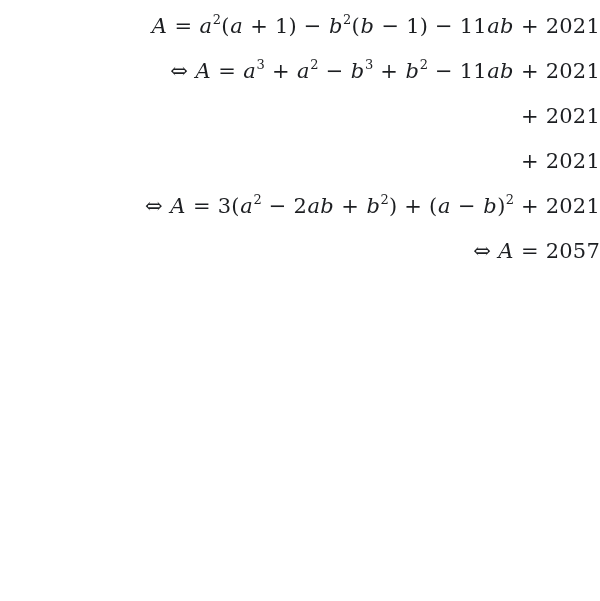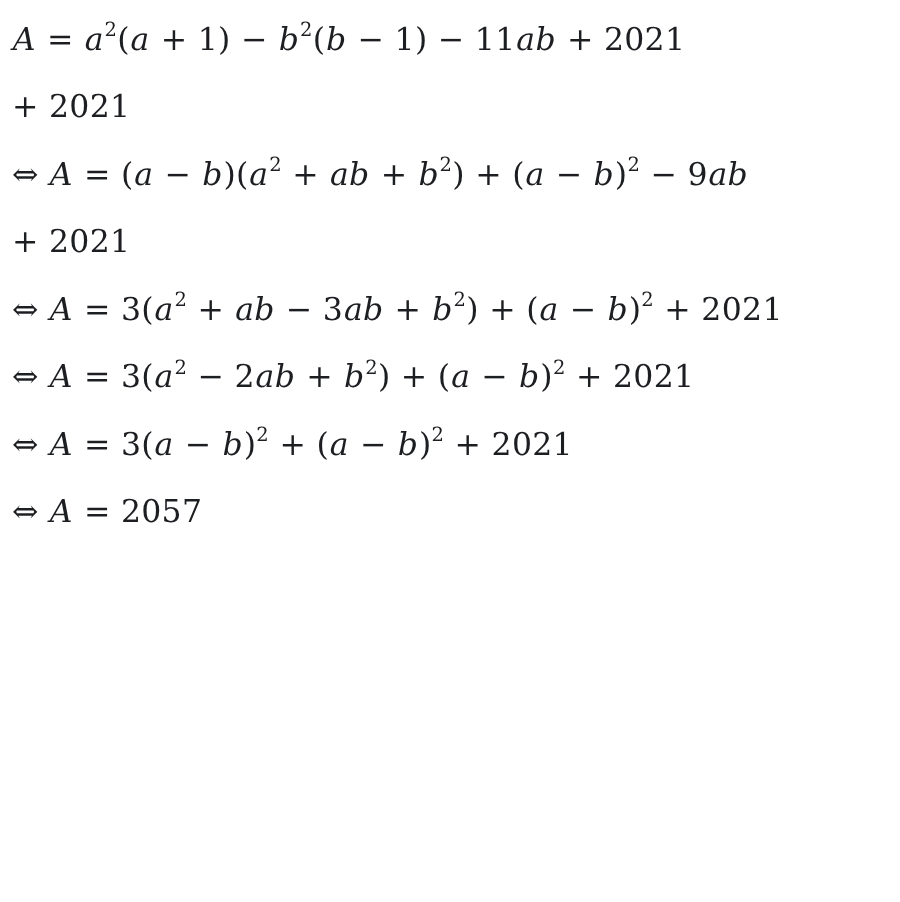--- a/index.html
+++ b/index.html
@@ -10,20 +10,21 @@
     margin:0;
     padding:0;
     background:var(--bg-color);
   }
   .page{
     width:600px;
     height:486px;
     box-sizing:border-box;
     background:var(--bg-color);
     overflow:hidden;
+    text-align:right;
   }
   .eq-list{
     padding:10px 0 0 8px;
   }
   .eq-line{
     font-family:"DejaVu Serif","Liberation Serif",serif;
     font-size:21px;
     line-height:32px;
     margin-bottom:13px;
     color:var(--text-color);
@@ -41,21 +42,19 @@
     top:-0.1em;
     font-style:normal;
   }
 </style>
 </head>
 <body>
 
 <div class="page">
   <div class="eq-list" id="equation-list">
       <div class="eq-line"><i>A</i> = <i>a</i><sup>2</sup>(<i>a</i> + 1) − <i>b</i><sup>2</sup>(<i>b</i> − 1) − 11<i>ab</i> + 2021</div>
+      <div class="eq-line">⇔ <i>A</i> = <i>a</i><sup>3</sup> + <i>a</i><sup>2</sup> − <i>b</i><sup>3</sup> + <i>b</i><sup>2</sup> − 11<i>ab</i> + 2021</div>
       <div class="eq-line">+ 2021</div>
-      <div class="eq-line">⇔ <i>A</i> = (<i>a</i> − <i>b</i>)(<i>a</i><sup>2</sup> + <i>ab</i> + <i>b</i><sup>2</sup>) + (<i>a</i> − <i>b</i>)<sup>2</sup> − 9<i>ab</i></div>
       <div class="eq-line">+ 2021</div>
-      <div class="eq-line">⇔ <i>A</i> = 3(<i>a</i><sup>2</sup> + <i>ab</i> − 3<i>ab</i> + <i>b</i><sup>2</sup>) + (<i>a</i> − <i>b</i>)<sup>2</sup> + 2021</div>
       <div class="eq-line">⇔ <i>A</i> = 3(<i>a</i><sup>2</sup> − 2<i>ab</i> + <i>b</i><sup>2</sup>) + (<i>a</i> − <i>b</i>)<sup>2</sup> + 2021</div>
-      <div class="eq-line">⇔ <i>A</i> = 3(<i>a</i> − <i>b</i>)<sup>2</sup> + (<i>a</i> − <i>b</i>)<sup>2</sup> + 2021</div>
       <div class="eq-line">⇔ <i>A</i> = 2057</div>
     </div>
 </div>
 
 </body></html>

